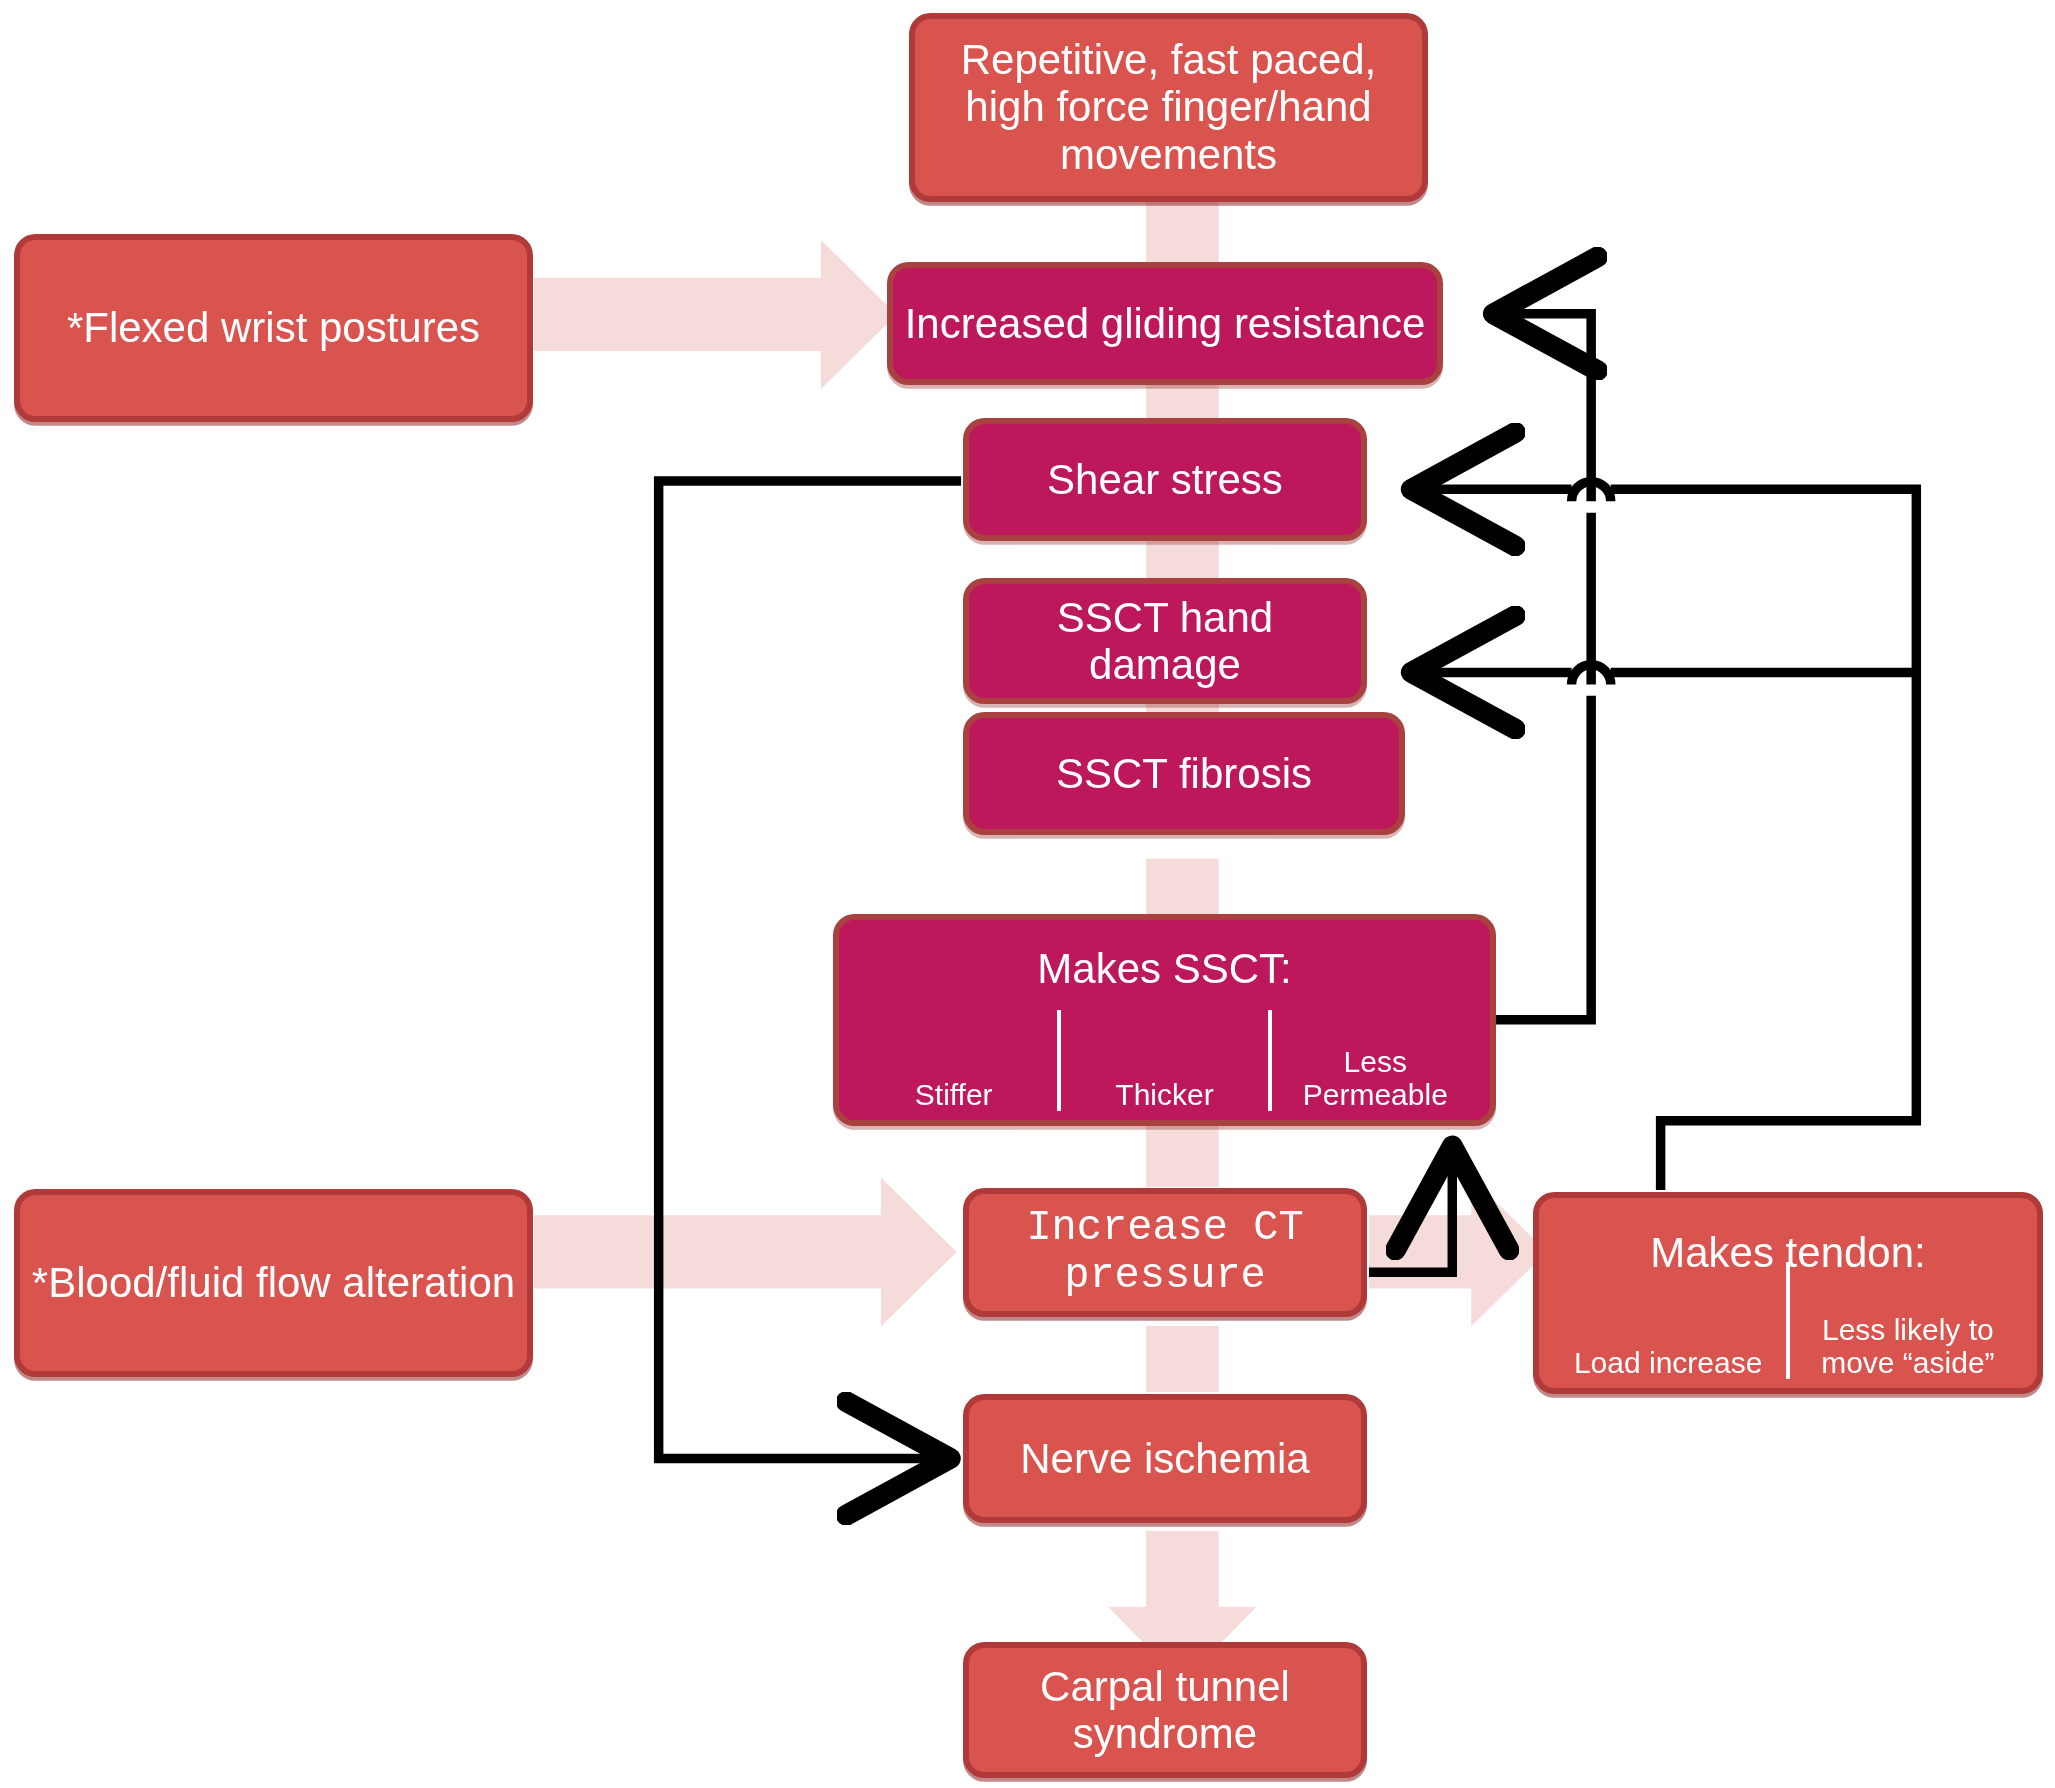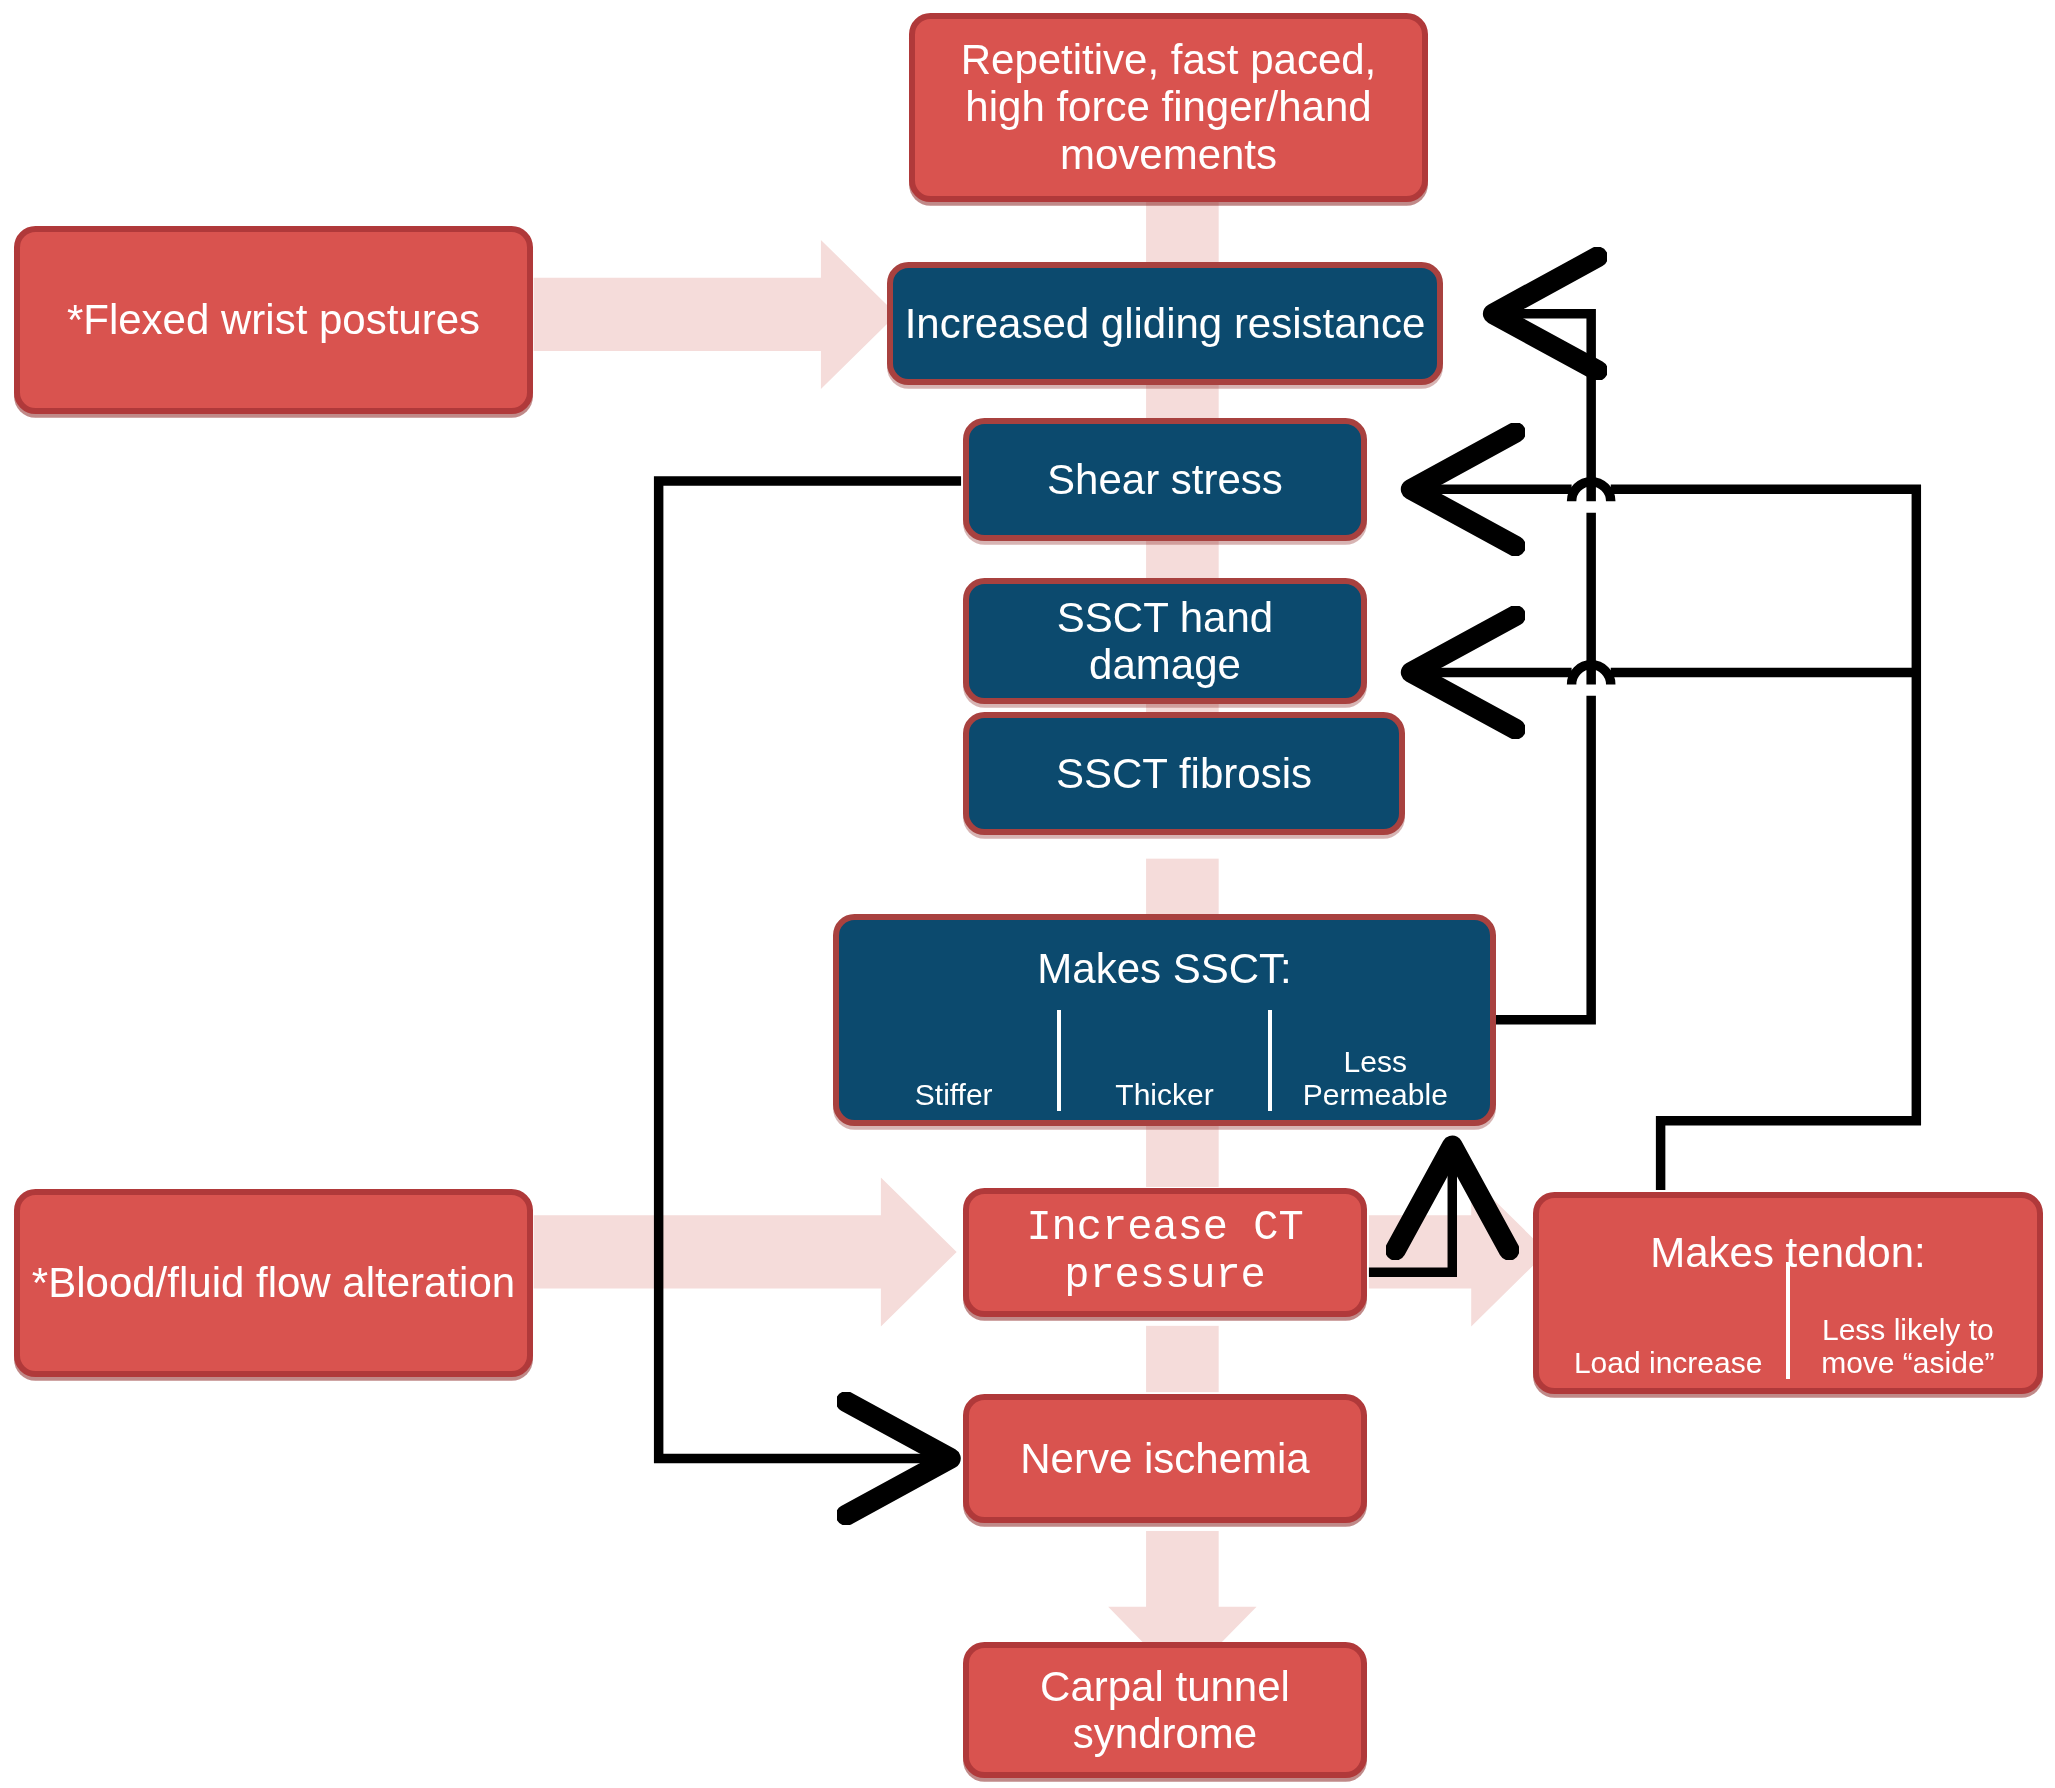--- a/index.html
+++ b/index.html
@@ -31,21 +31,21 @@
     color: #ffffff;
     line-height: 1.13;
     z-index: 30;
   }
   .node.dark {
     background: #D9534F;
     border: 6.3px solid #B0393A;
     box-shadow: 0 3.8px 0 rgba(140,40,38,0.55);
   }
   .node.light {
-    background: #0c4a6e;
+    background: #be185d;
     border: 6.3px solid #A8413F;
     box-shadow: 0 3.8px 0 rgba(140,40,38,0.35);
   }
   .node .title {
     display: block;
     width: 100%;
     padding: 0 11.4px;
     box-sizing: border-box;
   }
   
@@ -128,21 +128,21 @@
       <path d="M1522 762 H1043 V2310 H1490" marker-end="url(#ah)"></path>
 
       <path d="M2168 2015 H2300 V1830" marker-end="url(#ah)"></path>
     </g>
   </svg>
 
   <div class="node dark" style="left:909px; top:12.6px; width:519px; height:189px; font-size:42px;">
     <span class="title">Repetitive, fast paced, high force finger/hand movements</span>
   </div>
 
-  <div class="node dark" style="left:14px; top:226px; width:519px; height:188px; font-size:42px;">
+  <div class="node dark" style="left:14px; top:234px; width:519px; height:188px; font-size:42px;">
     <span class="title">*Flexed wrist postures</span>
   </div>
 
   <div class="node light" style="left:887px; top:262px; width:556px; height:123px; font-size:42px;">
     <span class="title">Increased gliding resistance</span>
   </div>
 
   <div class="node light" style="left:963px; top:418px; width:404px; height:123px; font-size:42px;">
     <span class="title">Shear stress</span>
   </div>

